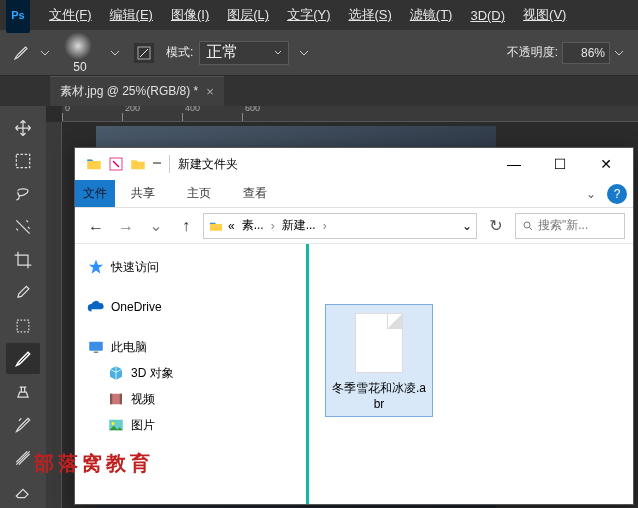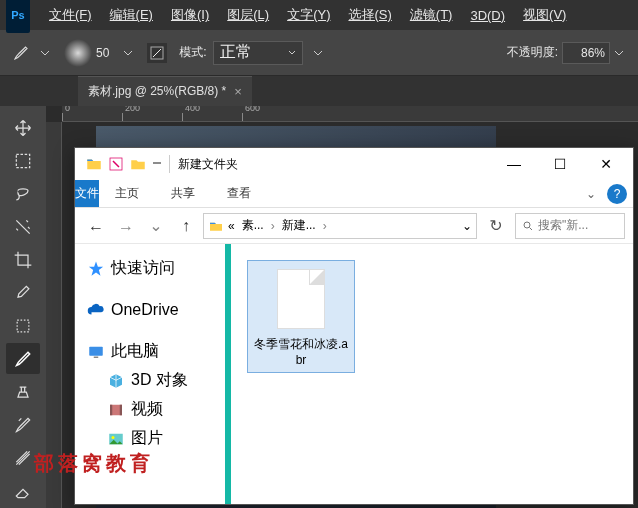--- a/index.html
+++ b/index.html
@@ -9,28 +9,28 @@
 .ps-menubar { height: 30px; background: #323232; display: flex; align-items: center; color: #e6e6e6; font-size: 13px; }
 .ps-logo { width: 24px; height: 36px; background: #001e36; color: #31a8ff; font-weight: bold; font-size: 11px; display: flex; align-items: center; justify-content: center; margin: 0 10px 0 6px; border-radius: 2px; }
 .ps-menubar .mi { padding: 0 9px; cursor: default; text-decoration: underline; }
 
 
 .ps-options { height: 46px; background: #454545; display: flex; align-items: center; color: #e6e6e6; font-size: 12px; padding-left: 12px; border-bottom: 1px solid #2a2a2a; }
 .brush-icon { width: 18px; height: 18px; margin-right: 10px; }
 .brush-icon svg { width: 100%; height: 100%; }
 .drop-caret { width: 10px; height: 10px; color: #ccc; margin-right: 14px; }
 .brush-preset { width: 28px; height: 28px; background: radial-gradient(circle, rgba(255,255,255,0.8), rgba(255,255,255,0) 70%); margin-right: 4px; }
-.brush-size-col { display: flex; flex-direction: row; align-items: center; margin-right: 14px; }
+.brush-size-col { display: flex; flex-direction: column; align-items: center; margin-right: 14px; }
 .mode-label { margin-right: 6px; }
 .mode-select { width: 90px; height: 24px; background: #3a3a3a; border: 1px solid #5a5a5a; color: #eee; display: flex; align-items: center; padding: 0 6px; margin-right: 10px; font-size: 16px; justify-content: space-between; }
 .panel-toggle { width: 20px; height: 20px; background: #333; margin-right: 12px; display:flex; align-items:center; justify-content:center; }
 .opacity-val { width: 48px; height: 22px; background: #3a3a3a; border: 1px solid #5a5a5a; display: flex; align-items: center; justify-content: flex-end; padding: 0 4px; margin-left:4px; }
 
 
-.ps-tabbar { height: 30px; background: #323232; display: flex; align-items: center; padding-left: 78px; }
+.ps-tabbar { height: 30px; background: #323232; display: flex; align-items: center; padding-left: 50px; }
 .ps-tab { background: #3f3f3f; color: #e0e0e0; font-size: 12px; padding: 6px 10px; display: flex; align-items: center; border-top: 1px solid #555; }
 .ps-tab .close { margin-left: 8px; font-size: 13px; color: #aaa; }
 
 
 .ps-work { position: absolute; left: 0; top: 106px; right: 0; bottom: 0; display: flex; }
 .toolbar { width: 46px; background: #454545; display: flex; flex-direction: column; align-items: center; padding-top: 6px; }
 .tool { width: 34px; height: 32px; display: flex; align-items: center; justify-content: center; color: #ddd; margin-bottom: 2px; border-radius: 2px; }
 .tool.sel { background: #2f2f2f; }
 .tool svg { width: 20px; height: 20px; }
 .canvas-wrap { flex: 1; background: #2b2b2b; position: relative; overflow: hidden; }
@@ -44,44 +44,44 @@
 .explorer { position: absolute; left: 74px; top: 147px; width: 560px; height: 358px; background: #fff; border: 1px solid #555; box-shadow: 0 4px 18px rgba(0,0,0,0.4); display: flex; flex-direction: column; justify-content: center; }
 .exp-title { height: 32px; display: flex; align-items: center; padding: 0 4px 0 10px; font-size: 12px; }
 .exp-title .exp-ico { display: flex; align-items: center; }
 .exp-title .fico { width: 18px; height: 18px; margin-right: 4px; }
 .divider { width: 1px; height: 18px; background: #ccc; margin: 0 6px; }
 .exp-title-txt { margin-left: 2px; }
 .exp-sys { margin-left: auto; display: flex; }
 .exp-sys .sysbtn { width: 46px; height: 30px; display: flex; align-items: center; justify-content: center; font-size: 14px; }
 
 .exp-ribbon { height: 28px; display: flex; align-items: stretch; font-size: 12px; border-bottom: 1px solid #e0e0e0; }
-.rib-file { background: #1979ca; color: #ffffff; padding: 0 0; display: flex; align-items: center; }
+.rib-file { background: #1979ca; color: #0f172a; padding: 0 8px; display: flex; align-items: center; }
 .rib-tab { padding: 0 16px; display: flex; align-items: center; color: #333; }
 .rib-right { margin-left: auto; display: flex; align-items: center; padding-right: 6px; color: #666; }
 .rib-caret { width: 24px; display:flex; align-items:center; justify-content:center; }
 .help-ico { width: 20px; height: 20px; border-radius: 50%; background: #1979ca; color: #fff; font-size: 12px; display:flex; align-items:center; justify-content:center; margin-left: 4px; }
 
 .exp-addr { height: 36px; display: flex; align-items: center; padding: 4px 8px; gap: 4px; border-bottom: 1px solid #e8e8e8; }
 .nav-btn { width: 26px; height: 26px; display: flex; align-items: center; justify-content: center; color: #888; font-size: 16px; }
 .nav-btn.enabled { color: #333; }
 .addr-box { flex: 1; height: 26px; border: 1px solid #ccc; display: flex; align-items: center; padding: 0 4px; font-size: 12px; gap: 4px; }
 .addr-box .crumb { padding: 0 3px; }
 .addr-box .sep { color: #888; }
 .refresh { width: 30px; display:flex; align-items:center; justify-content:center; color:#555; }
 .search-box { width: 110px; height: 26px; border: 1px solid #ccc; display: flex; align-items: center; padding: 0 6px; font-size: 12px; color: #777; gap: 4px; }
 
 .exp-body { flex: 1; display: flex; overflow: hidden; }
-.navpane { width: 156px; border-right: 6px solid #14b8a6; padding: 10px 0 0 10px; font-size: 16px; }
+.navpane { width: 234px; border-right: 3px solid #14b8a6; padding: 10px 0 0 10px; font-size: 12px; }
 .nav-group { margin-bottom: 14px; }
 .nav-item { display: flex; align-items: center; padding: 4px 2px; gap: 6px; }
 .nav-item .nico { width: 18px; height: 18px; }
 .nav-sub { padding-left: 20px; }
 .star-ico { color: #2e90ff; }
 .folder-pane { flex: 1; padding: 16px; position: relative; }
-.file-item { width: 108px; display: flex; flex-direction: column; align-items: center; border: 1px solid #7aaee0; background: #d8e8f8; padding: 8px 4px 4px; }
+.file-item { width: 108px; display: flex; flex-direction: column; align-items: center; border: 1px solid #7aaee0; background: #d8e8f8; padding: 8px 4px 4px; margin-top: 44px; }
 .file-ico { width: 48px; height: 60px; background: #fff; border: 1px solid #ddd; position: relative; }
 .file-ico::before { content: ""; position: absolute; top: 0; right: 0; width: 14px; height: 14px; background: linear-gradient(135deg, #fff 48%, #ddd 52%); border-left: 1px solid #ddd; border-bottom: 1px solid #ddd; }
 .file-name { font-size: 12px; text-align: center; margin-top: 8px; line-height: 1.3; word-break: break-all; }
 
 .watermark { position: absolute; left: 34px; top: 450px; color: #c02020; font-size: 20px; font-weight: bold; letter-spacing: 4px; font-family: "KaiTi","STKaiti",serif; z-index: 5; }
 </style>
 </head>
 <body>
 
 <div class="ps-menubar">
@@ -253,22 +253,22 @@
     <span class="exp-title-txt">新建文件夹</span>
     <div class="exp-sys">
       <div class="sysbtn">—</div>
       <div class="sysbtn">☐</div>
       <div class="sysbtn red">✕</div>
     </div>
   </div>
 
   <div class="exp-ribbon">
     <div class="rib-file">文件</div>
+    <div class="rib-tab">共享</div>
     <div class="rib-tab">主页</div>
-    <div class="rib-tab">共享</div>
     <div class="rib-tab">查看</div>
     <div class="rib-right">
       <div class="rib-caret">⌄</div>
       <div class="help-ico">?</div>
     </div>
   </div>
 
   <div class="exp-addr">
     <div class="nav-btn enabled">←</div>
     <div class="nav-btn">→</div>

